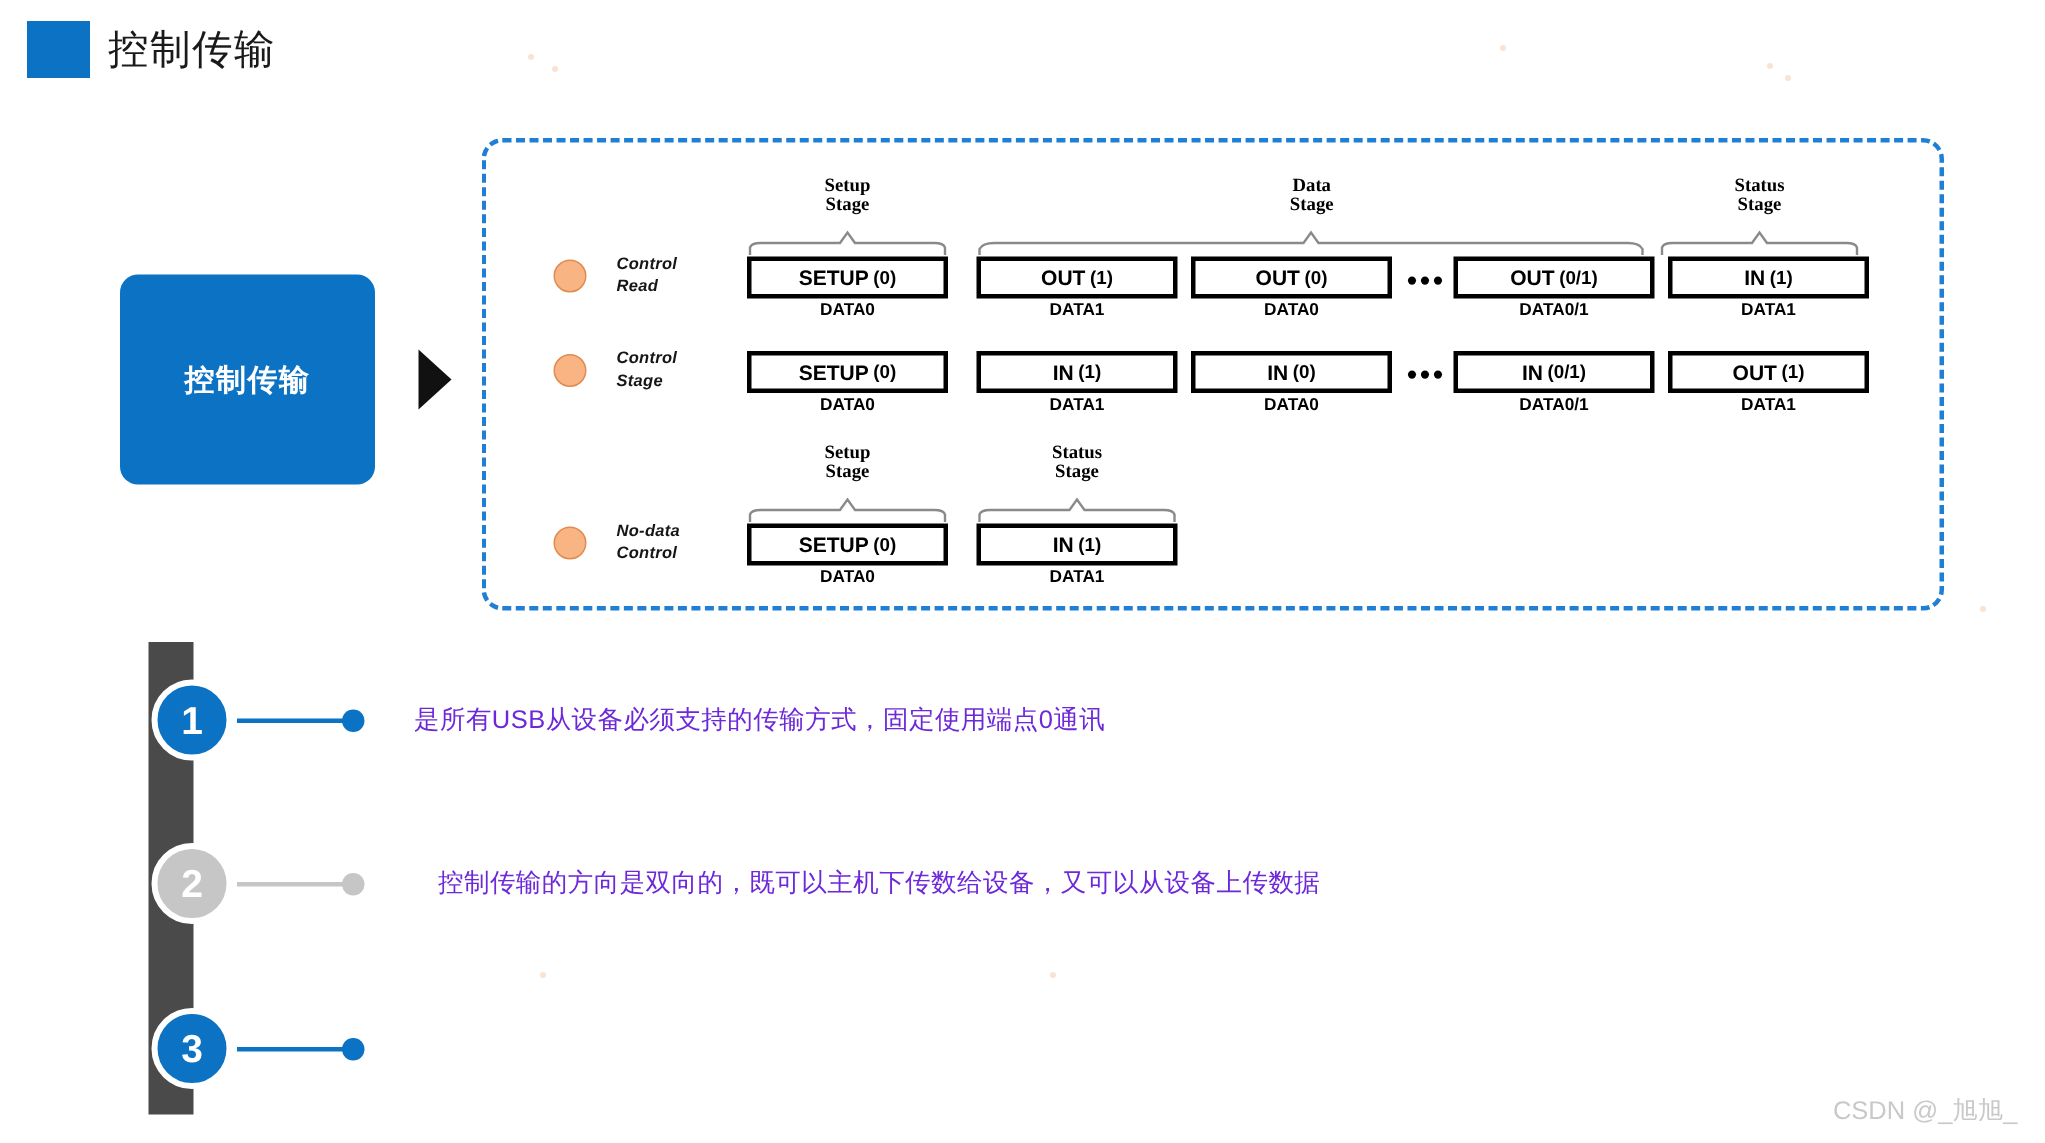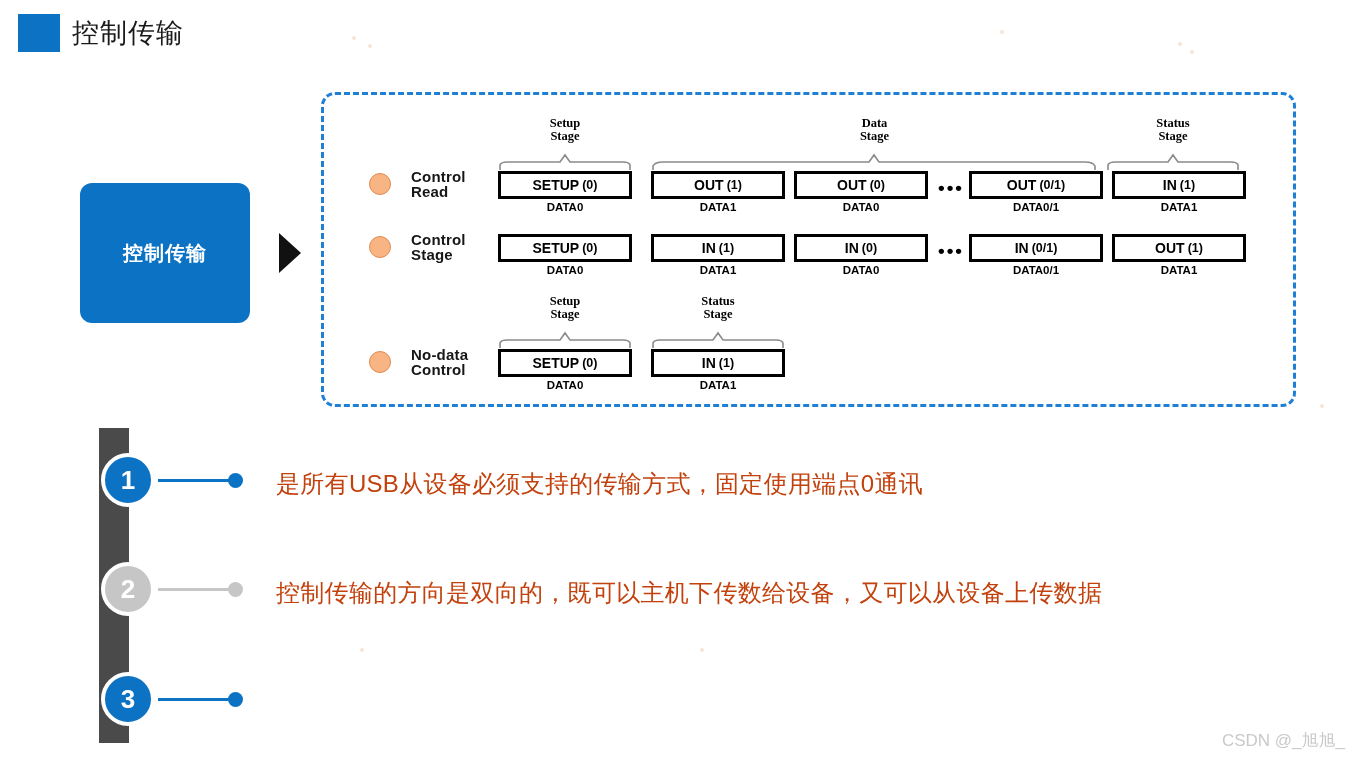--- a/index.html
+++ b/index.html
@@ -52,22 +52,22 @@
     background: #ffffff;
   }
 
   
   .row { position: absolute; left: 0; width: 100%; }
   .bullet {
     position: absolute; width: 22px; height: 22px; border-radius: 50%;
     background: #f9b483; border: 1.5px solid #e08b4f;
   }
   .rowlabel {
-    position: absolute; font-size: 15px; font-weight: 700; color: #161616;
-    line-height: 15px; letter-spacing: .2px;
+    position: absolute; font-size: 11px; font-weight: 700; color: #161616;
+    line-height: 15px; letter-spacing: .2px; font-style: italic;
   }
 
   
   .pkt {
     position: absolute; height: 28px;
     border: 3px solid #000; background: #fff;
     display: flex; align-items: center; justify-content: center;
     font-size: 14px; font-weight: 700; color: #000;
     white-space: nowrap;
   }
@@ -95,21 +95,21 @@
 
   .li-circ {
     position: absolute; width: 54px; height: 54px; border-radius: 50%;
     display:flex; align-items:center; justify-content:center;
     color:#fff; font-size: 26px; font-weight: 700;
     border: 4px solid #ffffff;
   }
   .li-line { position:absolute; height: 3px; }
   .li-dot { position:absolute; width: 15px; height: 15px; border-radius:50%; }
   .li-text {
-    position: absolute; font-size: 24px; color: #c2410c; white-space: nowrap;
+    position: absolute; font-size: 17px; color: #6d28d9; white-space: nowrap;
     letter-spacing: .3px;
   }
 
   .watermark {
     position: absolute; right: 18px; bottom: 10px;
     font-size: 17px; color: #c9c9c9;
   }
 </style>
 </head>
 <body>
@@ -297,21 +297,21 @@
   </div>
   <div class="li-line" style="left:158px; top:479px; width:76px; background:#0b72c4;"></div>
   <div class="li-dot" style="left:228px; top:473px; background:#0b72c4;"></div>
   <div class="li-text" style="left:276px; top:468px;">是所有USB从设备必须支持的传输方式，固定使用端点0通讯</div>
 
   <div class="li-circ" style="left:101px; top:562px; background:#c6c6c6;">
     <span>2</span>
   </div>
   <div class="li-line" style="left:158px; top:588px; width:76px; background:#c6c6c6;"></div>
   <div class="li-dot" style="left:228px; top:582px; background:#c6c6c6;"></div>
-  <div class="li-text" style="left:276px; top:577px;">控制传输的方向是双向的，既可以主机下传数给设备，又可以从设备上传数据</div>
+  <div class="li-text" style="left:292px; top:577px;">控制传输的方向是双向的，既可以主机下传数给设备，又可以从设备上传数据</div>
 
   <div class="li-circ" style="left:101px; top:672px; background:#0b72c4;">
     <span>3</span>
   </div>
   <div class="li-line" style="left:158px; top:698px; width:76px; background:#0b72c4;"></div>
   <div class="li-dot" style="left:228px; top:692px; background:#0b72c4;"></div>
 
   <div class="watermark">CSDN @_旭旭_</div>
 </div>
 

